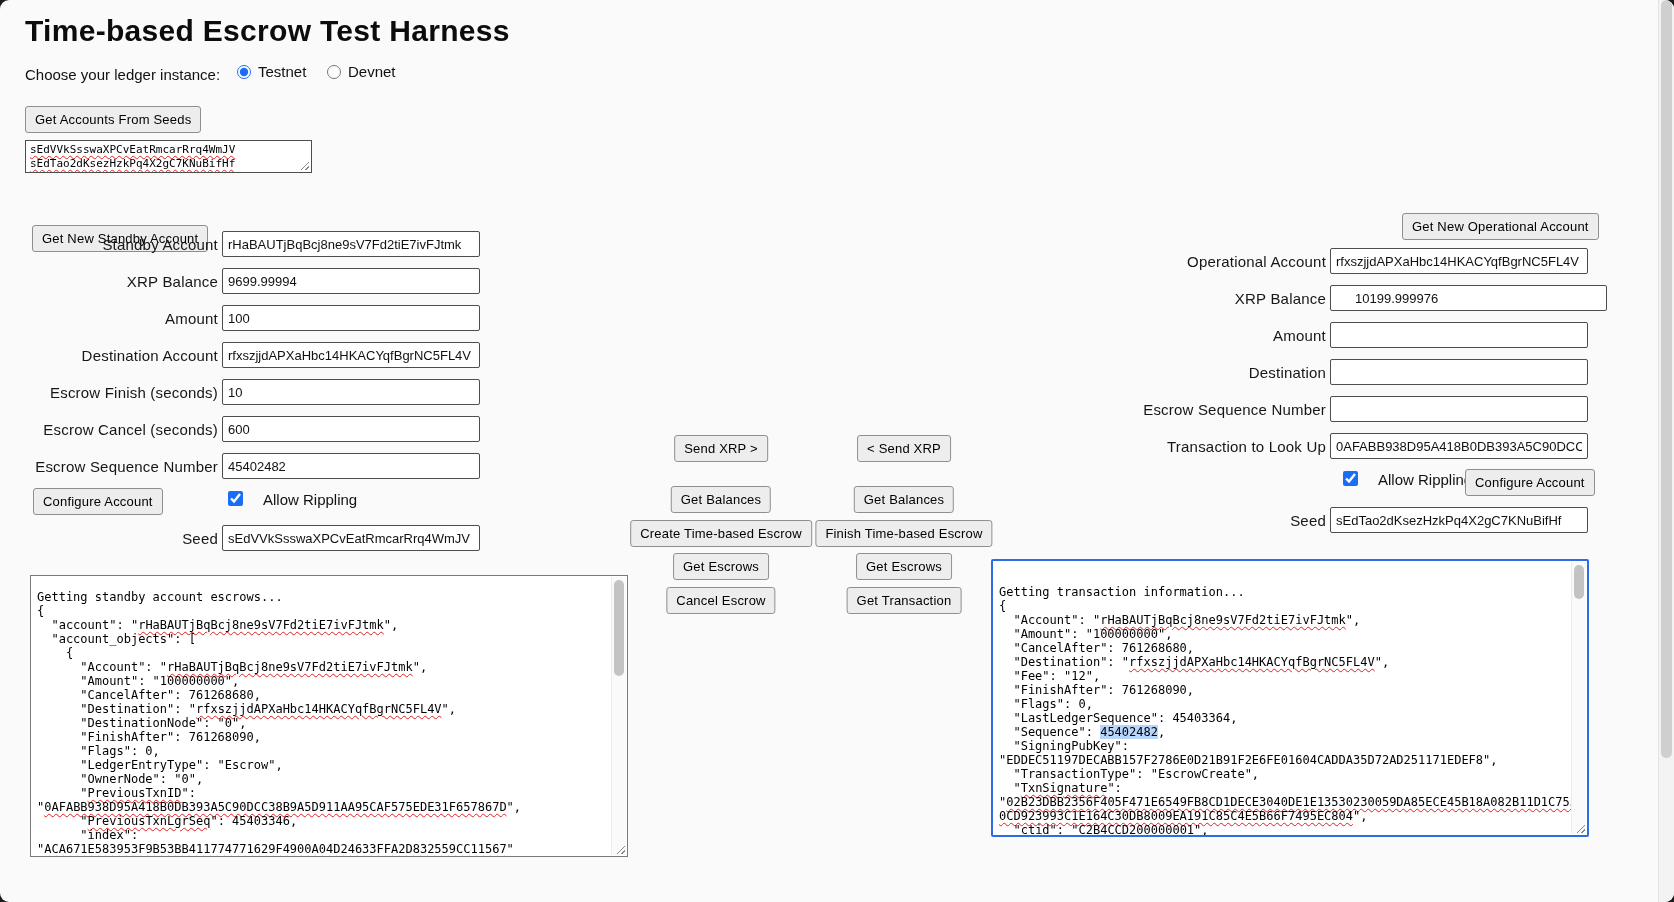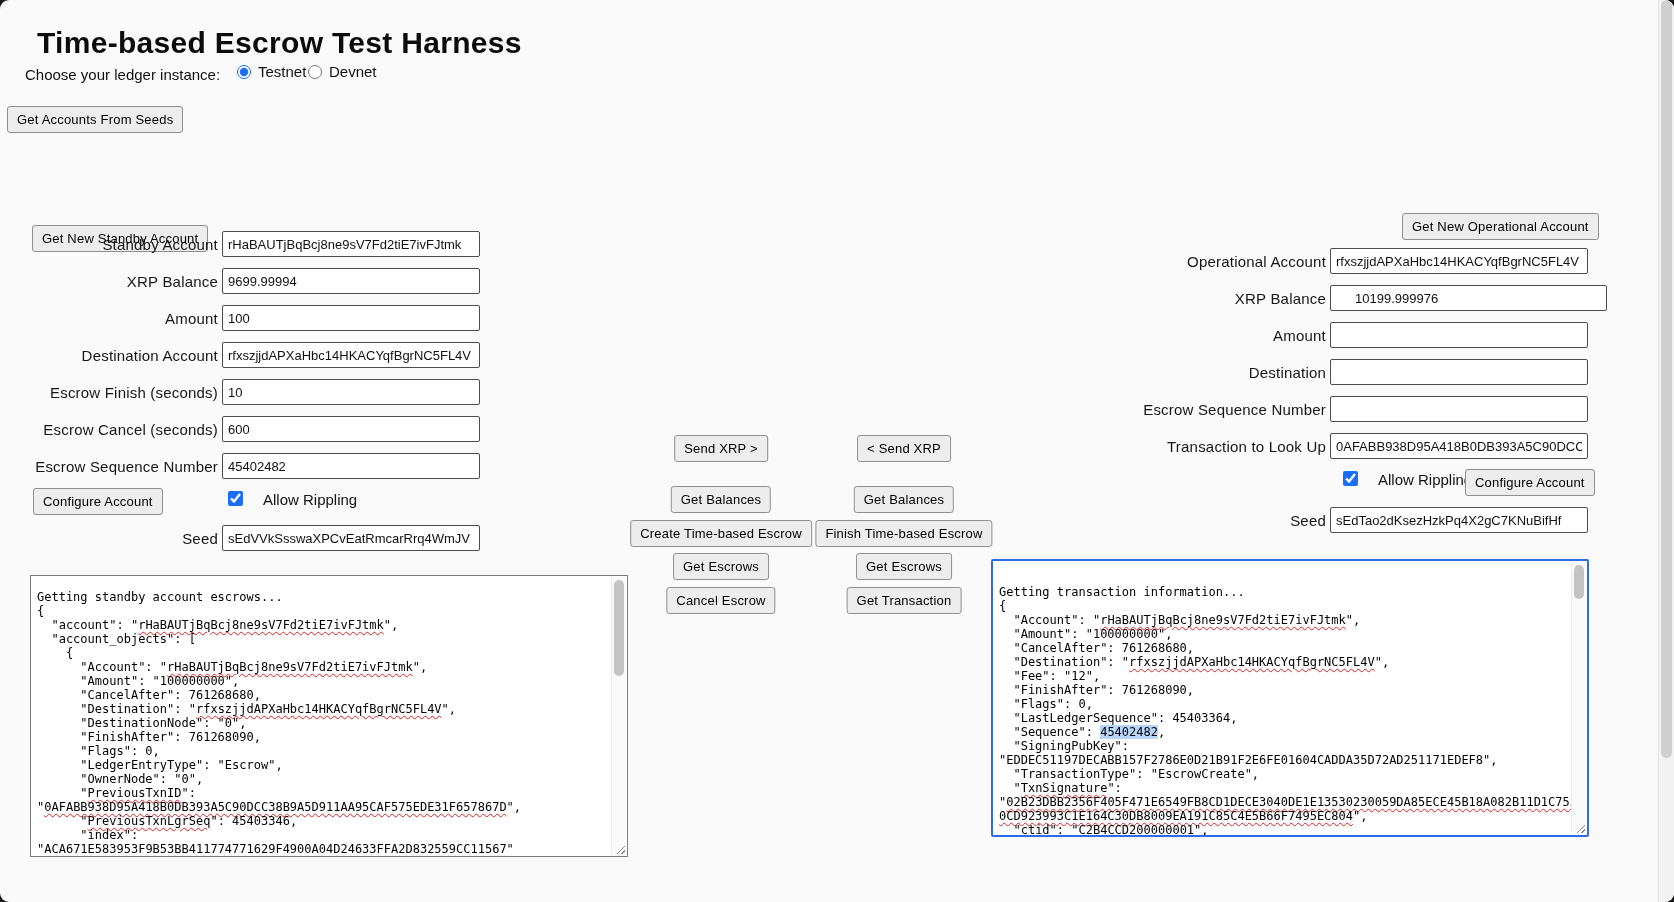--- a/index.html
+++ b/index.html
@@ -1,18 +1,18 @@
 <!DOCTYPE html>
 <html><head>
 <meta charset="utf-8">
 <style>
   html,body{margin:0;padding:0;background:#1b1b1b;}
   body{font-family:"Liberation Sans", sans-serif;}
   .app{position:relative;width:1674px;height:902px;background:#fafafa;border-radius:9px;overflow:hidden;margin:0 auto;color:#111;}
-  .title{position:absolute;left:25px;top:14px;font-size:30px;font-weight:700;letter-spacing:.3px;color:#0c0c0c;margin:12px;}
+  .title{position:absolute;left:25px;top:14px;font-size:30px;font-weight:700;letter-spacing:.3px;color:#0c0c0c;margin:0;}
   .ledger-label{position:absolute;left:25px;top:66px;font-size:15px;}
   .radio-group{position:absolute;top:63px;display:flex;align-items:center;gap:7px;font-size:15px;cursor:pointer;}
   .radio-group input{width:14px;height:14px;accent-color:#1a6ef5;margin:0;}
   .btn{position:absolute;font-family:"Liberation Sans",sans-serif;font-size:13px;color:#000;background:#ededed;border:1px solid #8f8f8f;border-radius:3px;padding:5px 9px;white-space:nowrap;cursor:pointer;letter-spacing:.2px;}
   .btn.center{transform:translateX(-50%);}
   .flabel{position:absolute;font-size:15px;color:#161616;text-align:right;letter-spacing:.2px;}
   .finput{position:absolute;height:24px;width:246px;border:1px solid #4d4d4d;border-radius:2px;background:#fff;font-family:"Liberation Sans",sans-serif;font-size:13px;padding:0 5px;color:#111;box-sizing:content-box;}
   .cbx-row{position:absolute;display:flex;gap:20px;font-size:15px;}
   .cbx-row input{width:15px;height:15px;accent-color:#1a6ef5;margin:0;}
   .console{position:absolute;background:#fff;border:1px solid #7a7a7a;overflow:hidden;box-sizing:border-box;}
@@ -33,27 +33,32 @@
 
 <div class="app">
 
   <h1 class="title">Time-based Escrow Test Harness</h1>
 
   <span class="ledger-label">Choose your ledger instance:</span>
   <label class="radio-group" style="left:237px;">
     <input type="radio" name="ledger" checked="" style="">
     <span>Testnet</span>
   </label>
-  <label class="radio-group" style="left:308px;">
+  <label class="radio-group" style="left:327px;">
     <input type="radio" name="ledger" style="">
     <span>Devnet</span>
   </label>
 
-  <button class="btn" style="left:7px;top:106px;">Get Accounts From Seeds</button>
+  <button class="btn" style="left:25px;top:106px;">Get Accounts From Seeds</button>
 
+  <div class="fake-ta" style="left:25px;top:140px;width:287px;height:33px;">
+    <pre><span class="sq">sEdVVkSsswaXPCvEatRmcarRrq4WmJV</span>
+<span class="sq">sEdTao2dKsezHzkPq4X2gC7KNuBifHf</span></pre>
+    <div class="resize-grip"></div>
+  </div>
 
   <button class="btn" style="left:32px;top:195px;margin-top:30px;">Get New Standby Account</button>
 
   <label class="flabel" style="left:8px;top:236px;width:210px;">Standby Account</label>
   <input class="finput" style="left: 222px; top: 231px;" value="rHaBAUTjBqBcj8ne9sV7Fd2tiE7ivFJtmk">
 
   <label class="flabel" style="left:8px;top:273px;width:210px;">XRP Balance</label>
   <input class="finput" style="left: 222px; top: 268px;" value="9699.99994">
 
   <label class="flabel" style="left:8px;top:310px;width:210px;">Amount</label>

